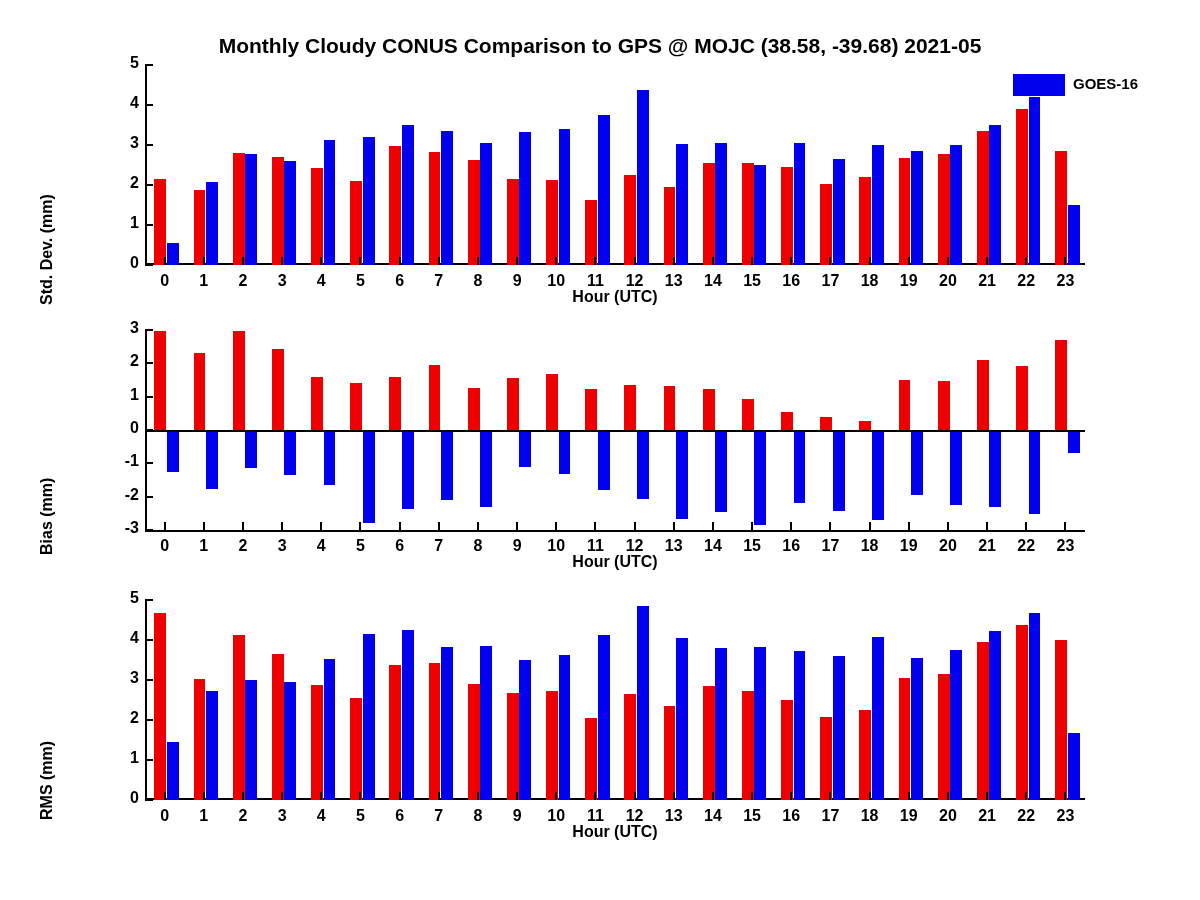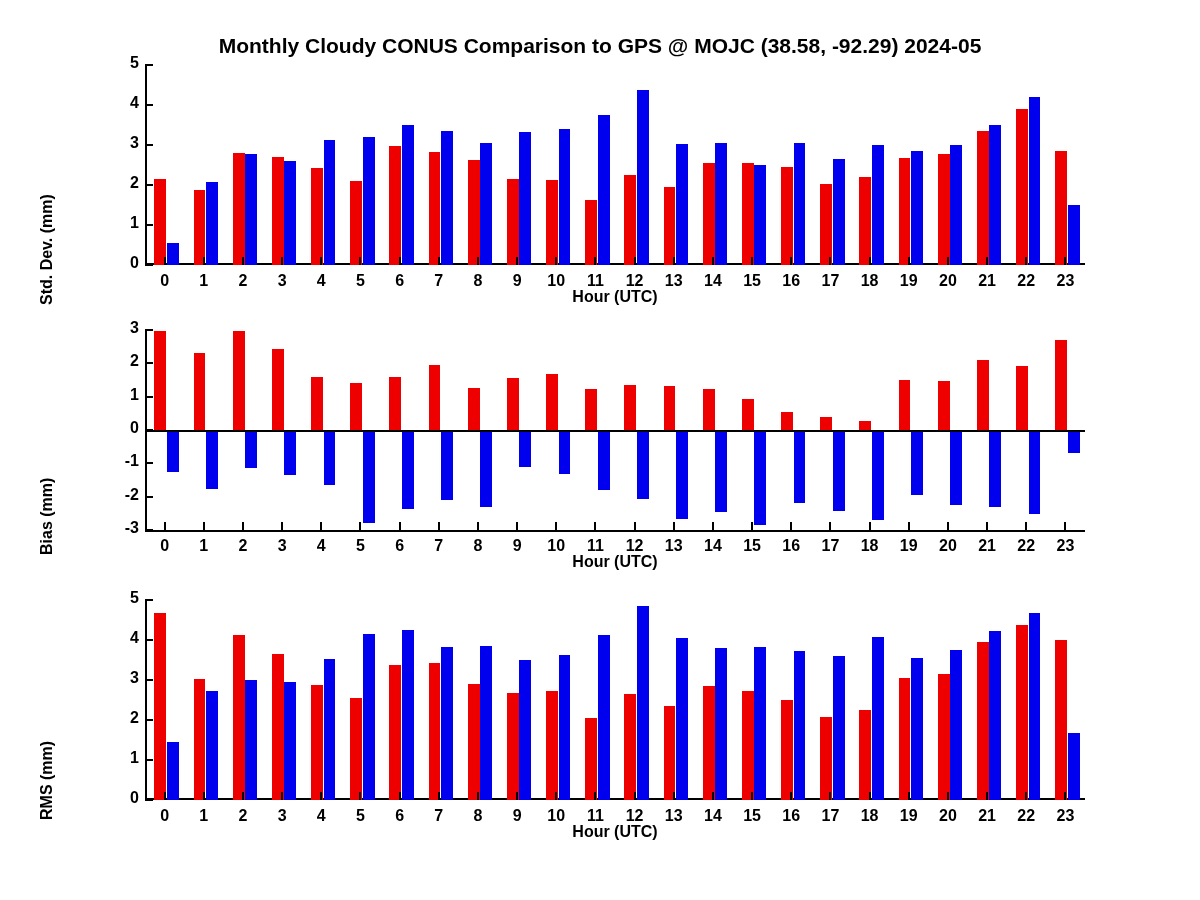--- a/index.html
+++ b/index.html
@@ -39,21 +39,21 @@
   .legend{position:absolute;}
   .legend-row{position:relative;height:30px;}
   .legend-swatch{position:absolute;left:0;top:2px;width:52px;height:22px;}
   .legend-label{position:absolute;left:60px;top:3px;font-size:15px;font-weight:bold;white-space:nowrap;}
 </style>
 </head>
 <body>
 
 <div class="page">
 
-  <div class="title">Monthly Cloudy CONUS Comparison to GPS @ MOJC (38.58, -92.29) 2024-05</div>
+  <div class="title">Monthly Cloudy CONUS Comparison to GPS @ MOJC (38.58, -39.68) 2021-05</div>
 
   <div class="panel" id="panel-stddev" style="left:0;top:55px;width:1200px;height:245px;">
     <div class="ylabel" style="left:38px;top:250px;">Std. Dev. (mm)</div>
     <div class="plot" id="plot-stddev" style="left:145px;top:10px;width:940px;height:200px;">
       <div class="bars" id="bars-stddev">
           <div class="bar gfs" style="left: 7.44167px; width: 11.75px; top: 114.4px; height: 85.6px; bottom: auto;"></div>
           <div class="bar gfs" style="left: 46.6083px; width: 11.75px; top: 124.8px; height: 75.2px; bottom: auto;"></div>
           <div class="bar gfs" style="left: 85.775px; width: 11.75px; top: 88px; height: 112px; bottom: auto;"></div>
           <div class="bar gfs" style="left: 124.942px; width: 11.75px; top: 92px; height: 108px; bottom: auto;"></div>
           <div class="bar gfs" style="left: 164.108px; width: 11.75px; top: 103.2px; height: 96.8px; bottom: auto;"></div>
@@ -159,20 +159,24 @@
       <div class="xtickmark" style="left: 946.917px; top: 202px;"></div>
       <div class="xtick" style="left: 967.083px; top: 217px; width: 40px;">21</div>
       <div class="xtickmark" style="left: 986.083px; top: 202px;"></div>
       <div class="xtick" style="left: 1006.25px; top: 217px; width: 40px;">22</div>
       <div class="xtickmark" style="left: 1025.25px; top: 202px;"></div>
       <div class="xtick" style="left: 1045.42px; top: 217px; width: 40px;">23</div>
       <div class="xtickmark" style="left: 1064.42px; top: 202px;"></div>
     </div>
 
   <div class="legend" style="left:1013px;top:62px;width:180px;">
+    <div class="legend-row" style="margin-top:10px;">
+      <div class="legend-swatch" style="background:#0000ee;"></div>
+      <div class="legend-label">GOES-16</div>
+    </div>
   </div>
 
   <div class="panel" id="panel-bias" style="left:0;top:320px;width:1200px;height:245px;">
     <div class="ylabel" style="left:38px;top:235px;">Bias (mm)</div>
     <div class="plot zeroline" id="plot-bias" style="left:145px;top:10px;width:940px;height:200px;">
       <div class="bars" id="bars-bias">
           <div class="bar gfs" style="left: 7.44167px; width: 11.75px; top: 0.666667px; height: 99.3333px; bottom: auto;"></div>
           <div class="bar gfs" style="left: 46.6083px; width: 11.75px; top: 22.6667px; height: 77.3333px; bottom: auto;"></div>
           <div class="bar gfs" style="left: 85.775px; width: 11.75px; top: 1px; height: 99px; bottom: auto;"></div>
           <div class="bar gfs" style="left: 124.942px; width: 11.75px; top: 19.3333px; height: 80.6667px; bottom: auto;"></div>

